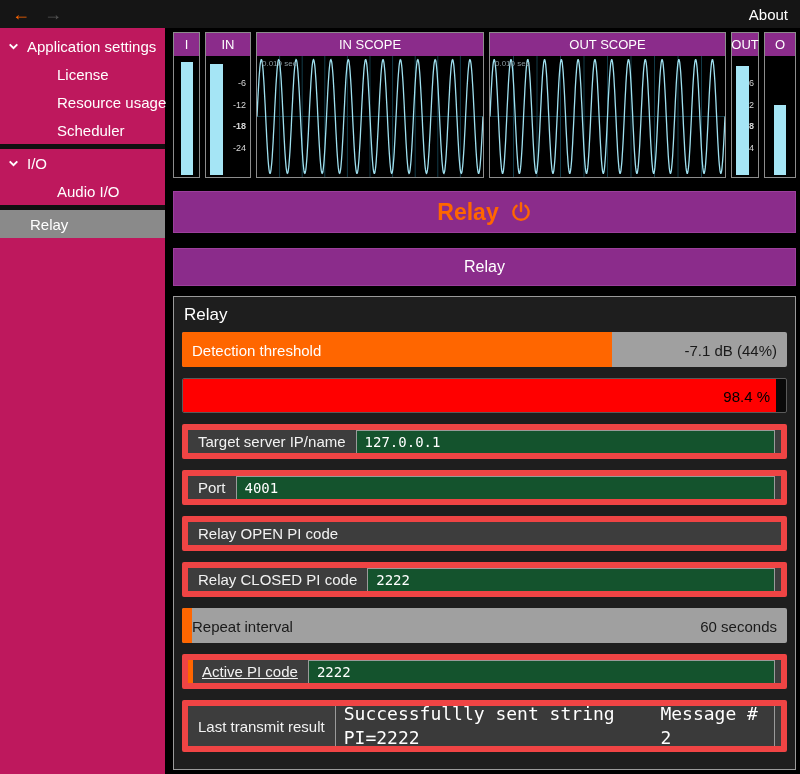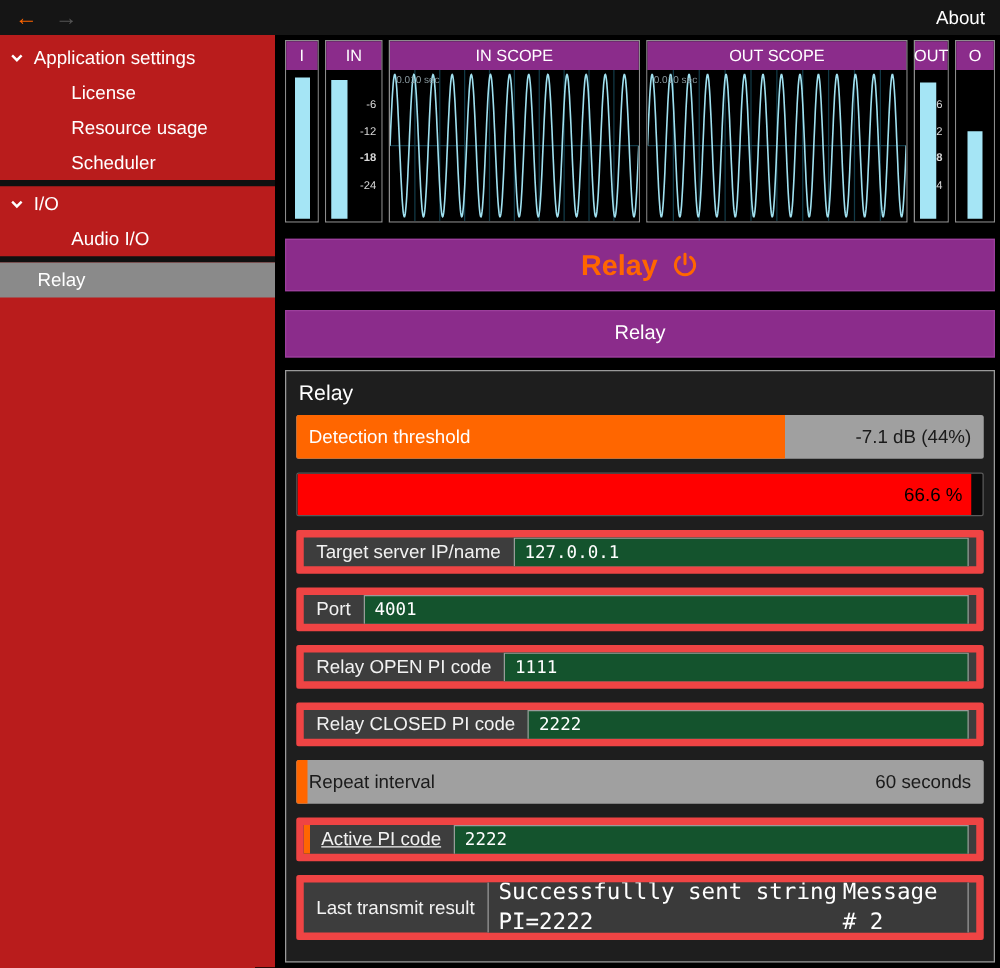--- a/index.html
+++ b/index.html
@@ -9,21 +9,21 @@
   .topbar { height: 28px; background: #151515; display: flex; align-items: center;
             padding: 0 12px; gap: 14px; }
   .arrow { font-size: 18px; line-height: 1; cursor: default; }
   .arrow.back { color: var(--accent, #ff6600); }
   .arrow.fwd  { color: #555; }
   .about { margin-left: auto; font-size: 15px; color: #fff; }
 
   .content { display: flex; height: 746px; }
 
   
-  .sidebar { width: 220px; flex-shrink: 0; background: #b91c1c; padding-top: 4px; }
+  .sidebar { width: 165px; flex-shrink: 0; background: #be185d; padding-top: 4px; }
   .side-item { height: 28px; display: flex; align-items: center; font-size: 15px;
                color: #fff; padding-left: 30px; white-space: nowrap; }
   .side-item.group { padding-left: 7px; gap: 7px; }
   .side-item.child { padding-left: 57px; }
   .side-item.selected { background: #8a8a8a; color: #fff; }
   .side-sep { height: 5px; background: #101010; }
   .chev { width: 13px; height: 13px; display: inline-flex; }
 
   
   .main { flex: 1; padding: 4px 4px 0 8px; display: flex; flex-direction: column; }
@@ -237,36 +237,35 @@
       <div class="panel-heading">Relay</div>
 
       <div class="row slider det">
         <div class="fill" style="width: 71%;"></div>
         <span class="s-label">Detection threshold</span>
         <span class="s-value">-7.1 dB (44%)</span>
       </div>
 
       <div class="row slider redbar">
         <div class="fill" style="width: 98.4%;"></div>
-        <span class="s-value">66.6 %</span>
+        <span class="s-value">98.4 %</span>
       </div>
 
       <div class="row field">
         <span class="f-label">Target server IP/name</span>
         <input class="f-input" value="127.0.0.1" style="">
       </div>
 
       <div class="row field">
         <span class="f-label">Port</span>
         <input class="f-input" value="4001" style="">
       </div>
 
       <div class="row field">
         <span class="f-label">Relay OPEN PI code</span>
-        <input class="f-input" value="1111" style="">
       </div>
 
       <div class="row field">
         <span class="f-label">Relay CLOSED PI code</span>
         <input class="f-input" value="2222" style="">
       </div>
 
       <div class="row slider repeat">
         <div class="fill" style="width: 1.7%;"></div>
         <span class="s-label">Repeat interval</span>

